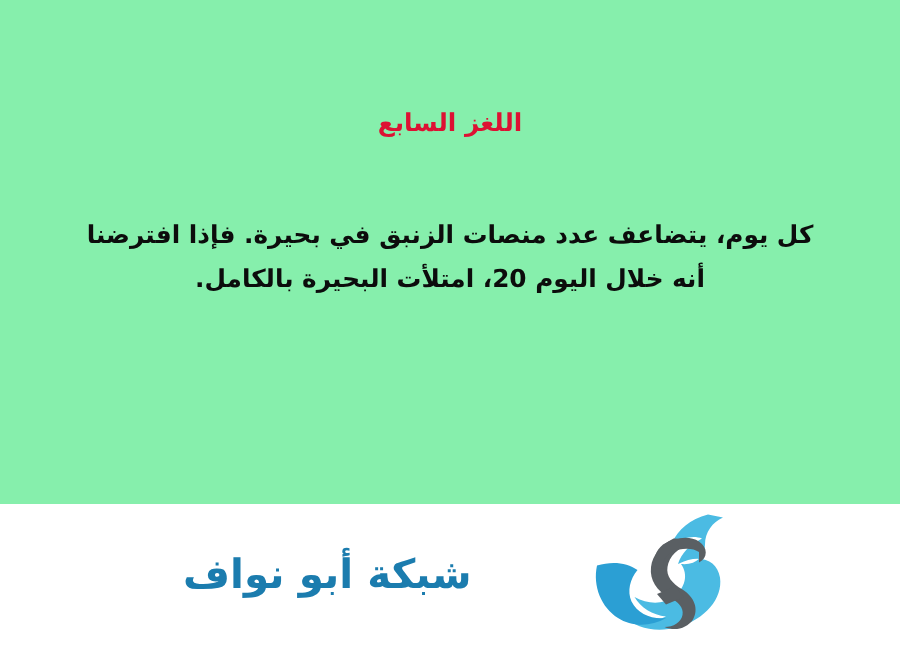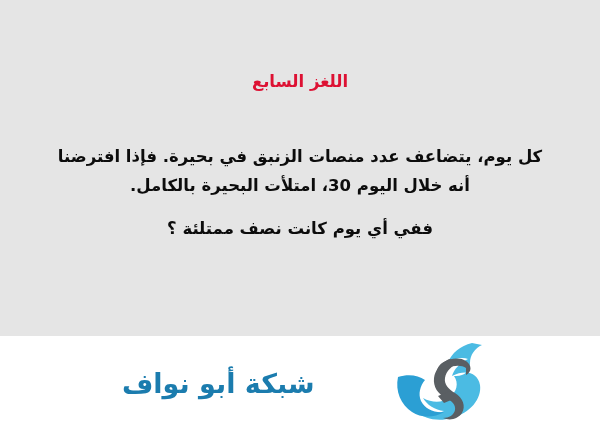--- a/index.html
+++ b/index.html
@@ -21,21 +21,21 @@
     background: #ffffff;
   }
 
   
   #puzzle-panel {
     position: absolute;
     left: 0;
     top: 0;
     width: 600px;
     height: 336px;
-    background: #e5e5e5;
+    background: #86efac;
     box-sizing: border-box;
   }
 
   #puzzle-title {
     position: absolute;
     left: 0;
     top: 70px;
     width: 600px;
     text-align: center;
     direction: rtl;
@@ -116,22 +116,21 @@
 </head>
 <body>
 
 <div id="card">
 
   <div id="puzzle-panel">
 
     <div id="puzzle-title">اللغز السابع</div>
 
     <div id="puzzle-body">
-      <span id="puzzle-statement">كل يوم، يتضاعف عدد منصات الزنبق في بحيرة. فإذا افترضنا أنه خلال اليوم 30، امتلأت البحيرة بالكامل.</span>
-      <span id="puzzle-question">ففي أي يوم كانت نصف ممتلئة ؟</span>
+      <span id="puzzle-statement">كل يوم، يتضاعف عدد منصات الزنبق في بحيرة. فإذا افترضنا أنه خلال اليوم 20، امتلأت البحيرة بالكامل.</span>
     </div>
 
   </div>
 
   <div id="footer-bar">
     <div id="brand">
 
       <div id="brand-wordmark">شبكة أبو نواف</div>
 
       <div id="brand-logomark">

